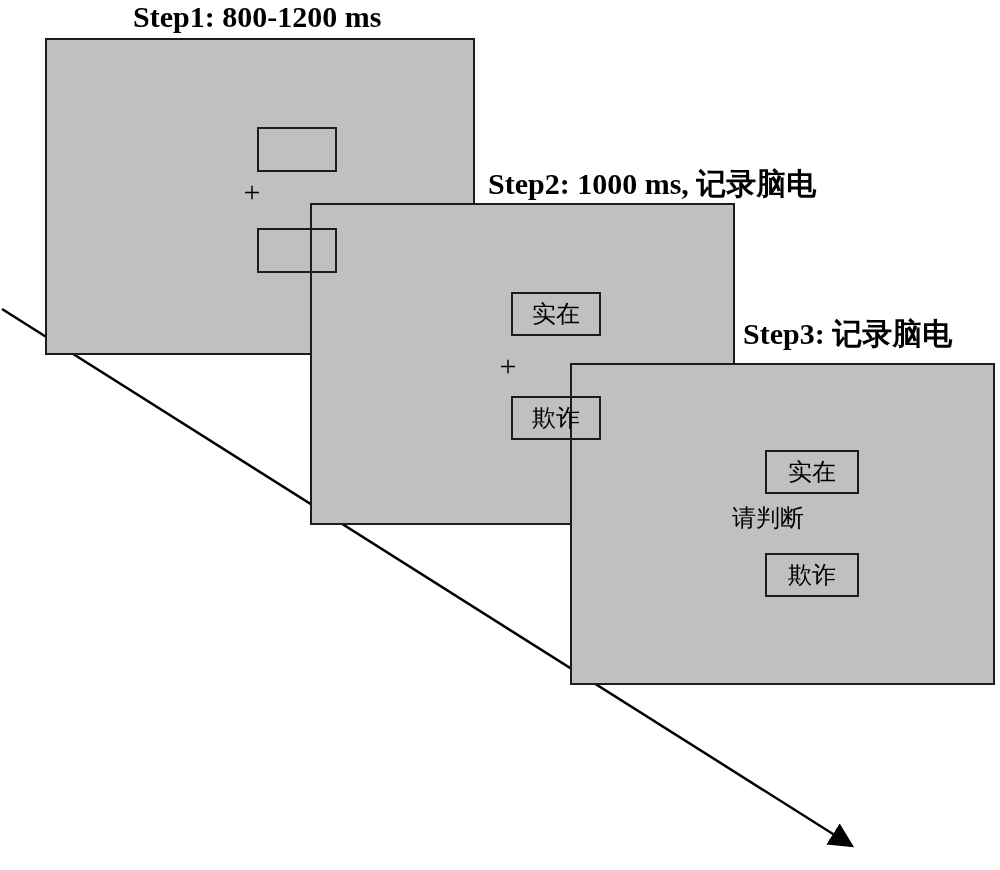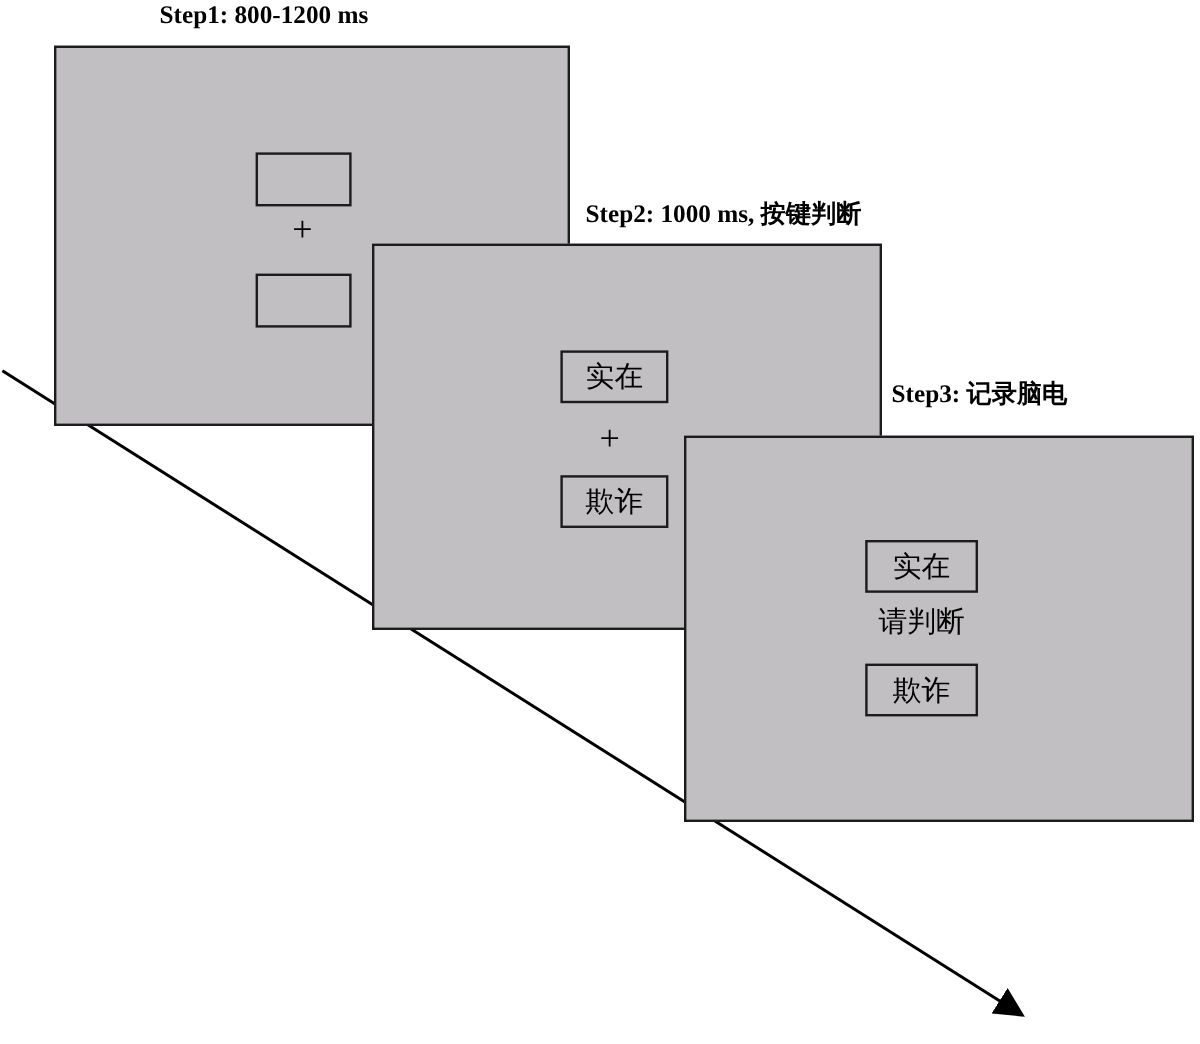--- a/index.html
+++ b/index.html
@@ -31,39 +31,40 @@
     border: 2px solid #1c1c1c;
     box-sizing: border-box;
   }
   #panel-step1 { left: 45px;  top: 38px;  width: 430px; height: 317px; z-index: 1; }
   #panel-step2 { left: 310px; top: 203px; width: 425px; height: 322px; z-index: 2; }
   #panel-step3 { left: 570px; top: 363px; width: 425px; height: 322px; z-index: 3; }
 
   .step-title {
     position: absolute;
     font-weight: bold;
-    font-size: 21px;
+    font-size: 30px;
     color: #000000;
     white-space: nowrap;
     z-index: 4;
   }
   #title-step1 { left: 133px; top: 0px; }
   #title-step2 { left: 488px; top: 164px; }
   #title-step3 { left: 743px; top: 314px; }
 
   .stim-box {
     position: absolute;
     border: 2px solid #1c1c1c;
     box-sizing: border-box;
     display: flex;
     align-items: center;
     justify-content: center;
     font-size: 24px;
     color: #000000;
     z-index: 5;
+    margin-left: 44px;
   }
   .fixation {
     position: absolute;
     font-size: 30px;
     color: #000000;
     text-align: center;
     width: 30px;
     line-height: 30px;
     z-index: 5;
   }
@@ -99,21 +100,21 @@
   <svg class="arrow-layer" viewBox="0 0 1000 870" xmlns="http://www.w3.org/2000/svg">
     <defs>
       <marker id="arrowhead" markerWidth="11" markerHeight="10" refX="9" refY="5" orient="auto">
         <path d="M0,0 L10,5 L0,10 Z" fill="#000000"></path>
       </marker>
     </defs>
     <line x1="2" y1="309" x2="852" y2="846" stroke="#000000" stroke-width="2.5" marker-end="url(#arrowhead)"></line>
   </svg>
 
   <div class="step-title" id="title-step1">Step1: 800-1200 ms</div>
-  <div class="step-title" id="title-step2">Step2: 1000 ms, 按键判断</div>
+  <div class="step-title" id="title-step2">Step2: 1000 ms, 记录脑电</div>
   <div class="step-title" id="title-step3">Step3: 记录脑电</div>
 
   <div class="panel" id="panel-step1"></div>
   <div class="stim-box" id="s1-box-top"></div>
   <div class="fixation" id="s1-fixation">+</div>
   <div class="stim-box" id="s1-box-bottom"></div>
 
   <div class="panel" id="panel-step2"></div>
   <div class="stim-box" id="s2-box-top">实在</div>
   <div class="fixation" id="s2-fixation">+</div>

